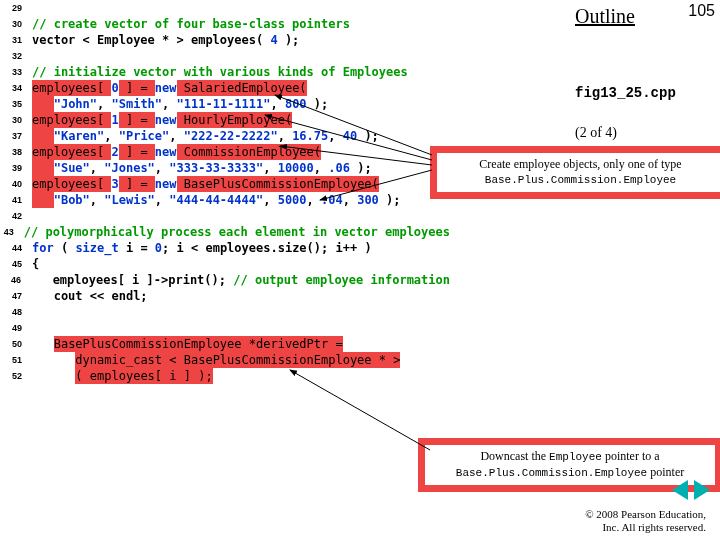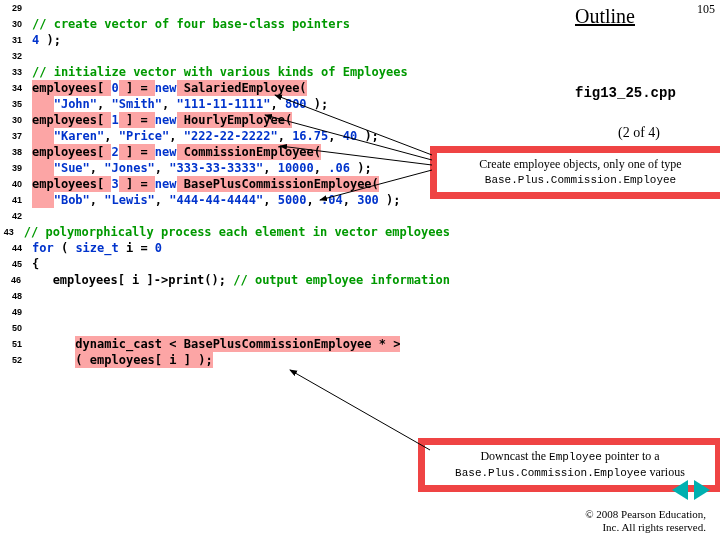--- a/index.html
+++ b/index.html
@@ -33,56 +33,55 @@
     font-size: 9px;
     font-family: Verdana, sans-serif;
     padding-right: 10px;
   }
   .code {
     font-family: "Lucida Console", Consolas, monospace;
     font-size: 12px;
     display: flex;
     align-items: center;
   }
-  .hl { background: #fca5a5; font-weight: bold; color:#000; }
+  .hl { background: #ef4444; font-weight: normal; color:#000; }
   .cm { color: #009900; font-weight: bold; }
   .kw { font-weight: bold; color: #000; }
   .bl { color: #0033cc; font-weight: bold; }
   .nm { color: #000; }
   .outline {
     position: absolute;
     left: 575px;
     top: 5px;
     font-family: "Times New Roman", serif;
     font-size: 20px;
     text-decoration: underline;
     text-align: center;
   }
   .pagenum {
     position: absolute;
     right: 5px;
     top: 2px;
-    font-family: Liberation Serif, serif;
-    font-size: 12px;
+    font-family: Liberation Sans, sans-serif;
+    font-size: 16px;
   }
   .filename {
     position: absolute;
     left: 575px;
     top: 85px;
     font-family: "Courier New", monospace;
     font-size: 14px;
     font-weight: bold;
   }
   .pageof {
     position: absolute;
     left: 575px;
     top: 125px;
     font-family: "Times New Roman", serif;
     font-size: 14px;
-    margin-left: 43px;
   }
   .callout {
     position: absolute;
     background: #fff;
     border: 7px solid #ef4444;
     font-family: "Times New Roman", serif;
     font-size: 12px;
     text-align: center;
     padding: 4px 6px;
     line-height: 1.25;
@@ -122,59 +121,60 @@
   }
   .tri.left  { border-right: 16px solid #00b0b0; }
   .tri.right { border-left: 16px solid #00b0b0; }
 </style>
 </head>
 <body>
 
 <div class="code-area" id="code-area">
     <div class="line"><div class="ln">29</div><div class="code"></div></div>
     <div class="line"><div class="ln">30</div><div class="code"><span class="cm">// create vector of four base-class pointers</span></div></div>
-    <div class="line"><div class="ln">31</div><div class="code"><span class="bl">4</span><span class="kw"> );</span></div></div>
+    <div class="line"><div class="ln">31</div><div class="code"><span class="kw">vector &lt; Employee * &gt; employees( </span><span class="bl">4</span><span class="kw"> );</span></div></div>
     <div class="line"><div class="ln">32</div><div class="code"></div></div>
     <div class="line"><div class="ln">33</div><div class="code"><span class="cm">// initialize vector with various kinds of Employees</span></div></div>
     <div class="line"><div class="ln">34</div><div class="code"><span class="hl">employees[ </span><span class="bl">0</span><span class="hl"> ] = </span><span class="bl">new</span><span class="hl"> SalariedEmployee(</span></div></div>
     <div class="line"><div class="ln">35</div><div class="code"><span class="hl">   </span><span class="bl">"John"</span><span class="kw">, </span><span class="bl">"Smith"</span><span class="kw">, </span><span class="bl">"111-11-1111"</span><span class="kw">, </span><span class="bl">800</span><span class="kw"> );</span></div></div>
     <div class="line"><div class="ln">30</div><div class="code"><span class="hl">employees[ </span><span class="bl">1</span><span class="hl"> ] = </span><span class="bl">new</span><span class="hl"> HourlyEmployee(</span></div></div>
     <div class="line"><div class="ln">37</div><div class="code"><span class="hl">   </span><span class="bl">"Karen"</span><span class="kw">, </span><span class="bl">"Price"</span><span class="kw">, </span><span class="bl">"222-22-2222"</span><span class="kw">, </span><span class="bl">16.75</span><span class="kw">, </span><span class="bl">40</span><span class="kw"> );</span></div></div>
     <div class="line"><div class="ln">38</div><div class="code"><span class="hl">employees[ </span><span class="bl">2</span><span class="hl"> ] = </span><span class="bl">new</span><span class="hl"> CommissionEmployee(</span></div></div>
     <div class="line"><div class="ln">39</div><div class="code"><span class="hl">   </span><span class="bl">"Sue"</span><span class="kw">, </span><span class="bl">"Jones"</span><span class="kw">, </span><span class="bl">"333-33-3333"</span><span class="kw">, </span><span class="bl">10000</span><span class="kw">, </span><span class="bl">.06</span><span class="kw"> );</span></div></div>
     <div class="line"><div class="ln">40</div><div class="code"><span class="hl">employees[ </span><span class="bl">3</span><span class="hl"> ] = </span><span class="bl">new</span><span class="hl"> BasePlusCommissionEmployee(</span></div></div>
     <div class="line"><div class="ln">41</div><div class="code"><span class="hl">   </span><span class="bl">"Bob"</span><span class="kw">, </span><span class="bl">"Lewis"</span><span class="kw">, </span><span class="bl">"444-44-4444"</span><span class="kw">, </span><span class="bl">5000</span><span class="kw">, </span><span class="bl">.04</span><span class="kw">, </span><span class="bl">300</span><span class="kw"> );</span></div></div>
     <div class="line"><div class="ln">42</div><div class="code"></div></div>
     <div class="line"><div class="ln">43</div><div class="code"><span class="cm">// polymorphically process each element in vector employees</span></div></div>
-    <div class="line"><div class="ln">44</div><div class="code"><span class="bl">for</span><span class="kw"> ( </span><span class="bl">size_t</span><span class="kw"> i = </span><span class="bl">0</span></div></div>
+    <div class="line"><div class="ln">44</div><div class="code"><span class="bl">for</span><span class="kw"> ( </span><span class="bl">size_t</span><span class="kw"> i = </span><span class="bl">0</span><span class="kw">; i &lt; employees.size(); i++ )</span></div></div>
     <div class="line"><div class="ln">45</div><div class="code"><span class="kw">{</span></div></div>
     <div class="line"><div class="ln">46</div><div class="code"><span class="kw">   employees[ i ]-&gt;print(); </span><span class="cm">// output employee information</span></div></div>
+    <div class="line"><div class="ln">47</div><div class="code"><span class="kw">   cout &lt;&lt; endl;</span></div></div>
     <div class="line"><div class="ln">48</div><div class="code"></div></div>
     <div class="line"><div class="ln">49</div></div>
-    <div class="line"><div class="ln">50</div></div>
+    <div class="line"><div class="ln">50</div><div class="code"><span class="kw">   </span><span class="hl">BasePlusCommissionEmployee *derivedPtr =</span></div></div>
     <div class="line"><div class="ln">51</div><div class="code"><span class="kw">      </span><span class="hl">dynamic_cast &lt; BasePlusCommissionEmployee * &gt;</span></div></div>
     <div class="line"><div class="ln">52</div><div class="code"><span class="kw">      </span><span class="hl">( employees[ i ] );</span></div></div>
   </div>
 
 <div class="outline">Outline</div>
 <div class="pagenum">105</div>
 <div class="filename">fig13_25.cpp</div>
 <div class="pageof">(2 of 4)</div>
 
 <div id="callout1" class="callout">
   <span>Create employee objects, only one of type </span>
   <span class="mono-in-callout">Base.Plus.Commission.Employee</span>
 </div>
 
 <div id="callout2" class="callout">
   <span>Downcast the </span>
   <span class="mono-in-callout">Employee</span>
   <span> pointer to a </span>
   <span class="mono-in-callout">Base.Plus.Commission.Employee</span>
-  <span> various</span>
+  <span> pointer</span>
 </div>
 
 <svg class="arrows">
   <defs>
     <marker id="ah" markerWidth="8" markerHeight="8" refX="7" refY="3" orient="auto">
       <path d="M0,0 L8,3 L0,6 Z" fill="#000"></path>
     </marker>
   </defs>
   <line x1="432" y1="155" x2="275" y2="95" stroke="#000" stroke-width="1" marker-end="url(#ah)"></line>
   <line x1="432" y1="160" x2="265" y2="115" stroke="#000" stroke-width="1" marker-end="url(#ah)"></line>

